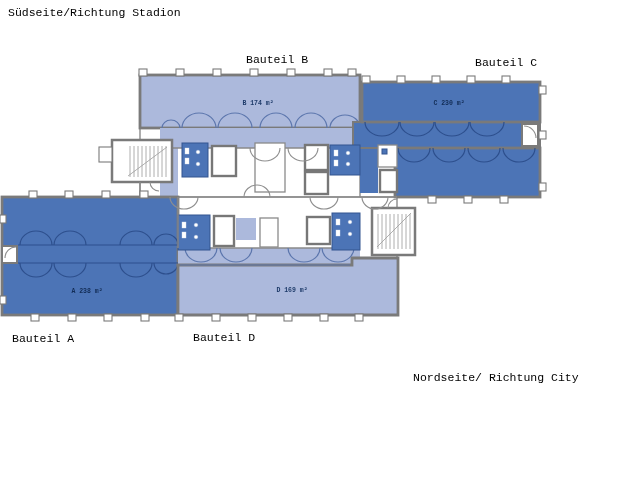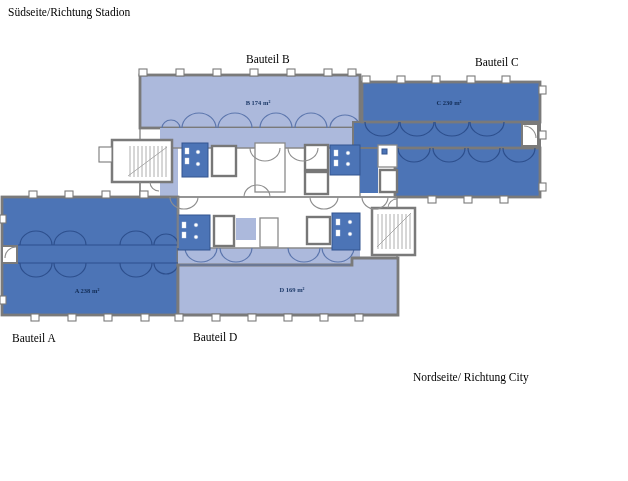--- a/index.html
+++ b/index.html
@@ -1,17 +1,17 @@
 <!DOCTYPE html>
 <html><head>
 <meta charset="utf-8">
 <style>
   html,body{margin:0;padding:0;background:#ffffff;}
   .stage{position:relative;width:628px;height:481px;background:#ffffff;overflow:hidden;
-         font-family:Liberation Serif, serif;}
+         font-family:Liberation Mono, monospace;}
   svg{display:block;}
   
   .lt{fill:#acb9dc;}          
   .dk{fill:#4c74b6;}          
   .w{fill:#ffffff;}
   
   .xw{stroke:#7a7a7a;stroke-width:2.8;}
   .xw2{stroke:#7a7a7a;stroke-width:2;}
   .iw{stroke:#8a8a8a;stroke-width:1.4;fill:none;}
   

